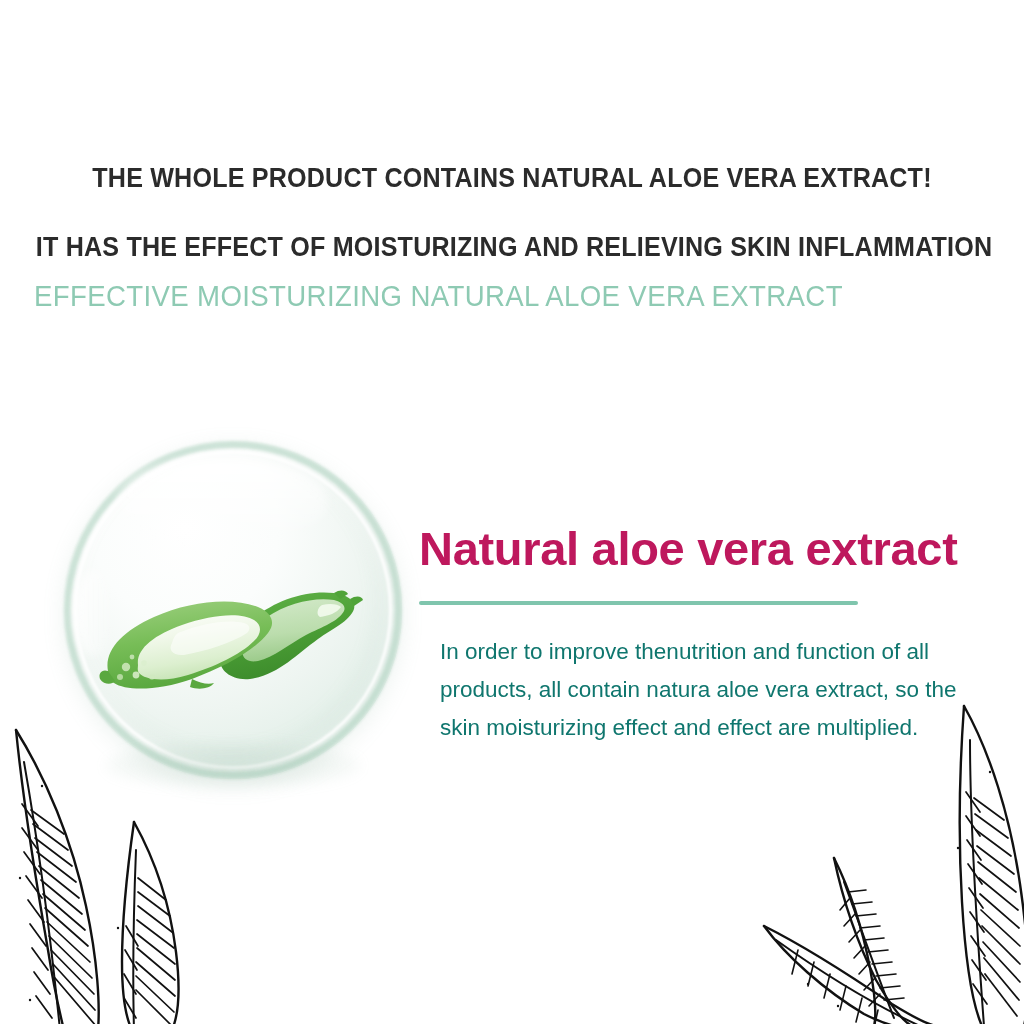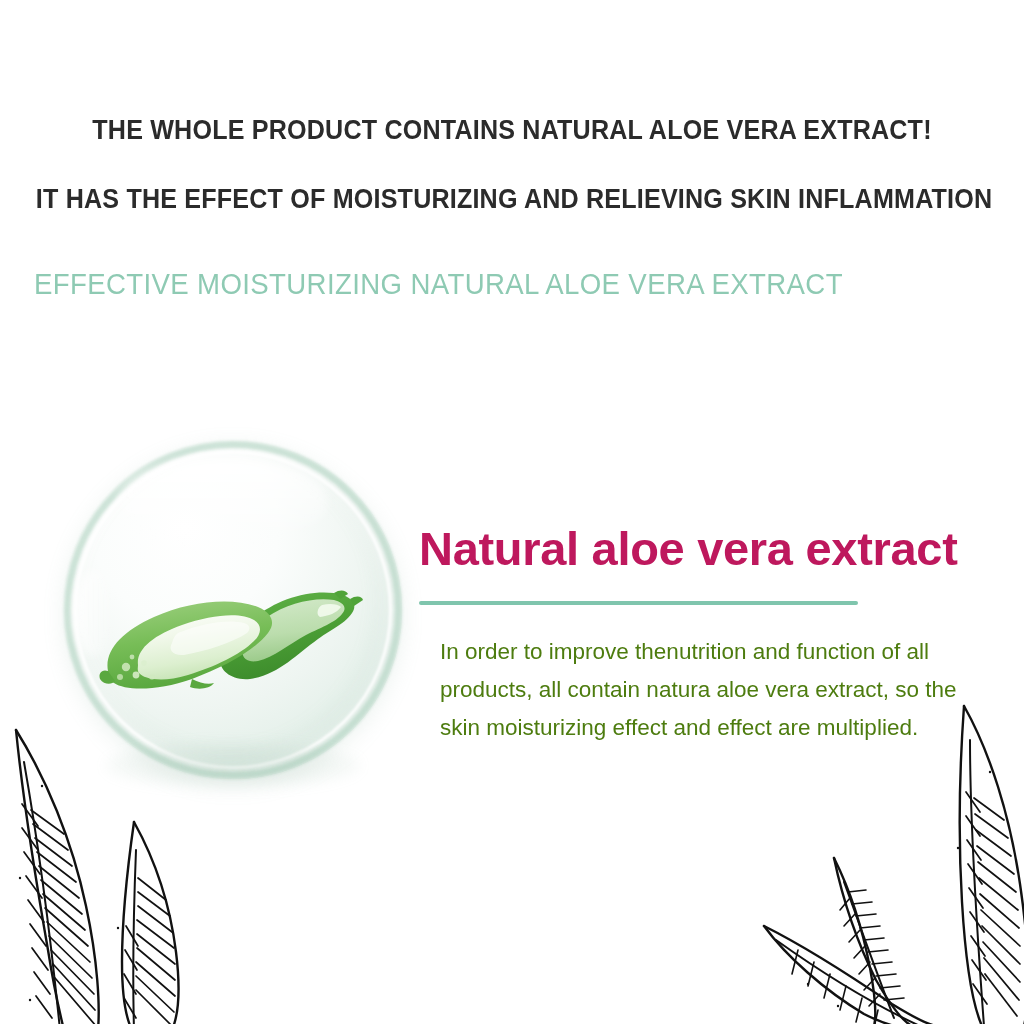--- a/index.html
+++ b/index.html
@@ -20,20 +20,21 @@
     background: #ffffff;
     overflow: hidden;
   }
 
   
   .headline-block {
     position: absolute;
     left: 0;
     width: 1024px;
     text-align: center;
+    margin-top: 48px;
   }
 
   #headline-1 { top: 114px; }
   #headline-2 { top: 183px; }
 
   .headline-text {
     display: block;
     font-family: "Liberation Sans", sans-serif;
     font-weight: bold;
     color: #2b2b2b;
@@ -41,21 +42,21 @@
     letter-spacing: 0.2px;
     transform: scaleX(0.93);
     transform-origin: center center;
     white-space: nowrap;
     line-height: 32px;
   }
 
   #subtitle-block {
     position: absolute;
     left: 0;
-    top: 266px;
+    top: 278px;
     width: 848px;
     text-align: center;
   }
   .subtitle-text {
     display: block;
     font-family: "Liberation Sans", sans-serif;
     font-weight: normal;
     color: #8ecab3;
     font-size: 30px;
     letter-spacing: 0.4px;
@@ -167,21 +168,21 @@
 
   #content-body {
     position: absolute;
     left: 440px;
     top: 633px;
     width: 530px;
     font-family: "Liberation Sans", sans-serif;
     font-weight: normal;
     font-size: 22.5px;
     line-height: 38px;
-    color: #4d7c0f;
+    color: #0f766e;
   }
 
   
   .leaf-art {
     position: absolute;
     pointer-events: none;
   }
   #leaves-left  { left: -14px; top: 700px; width: 270px; height: 330px; }
   #leaves-right { left: 752px; top: 686px; width: 290px; height: 340px; }
 </style>

